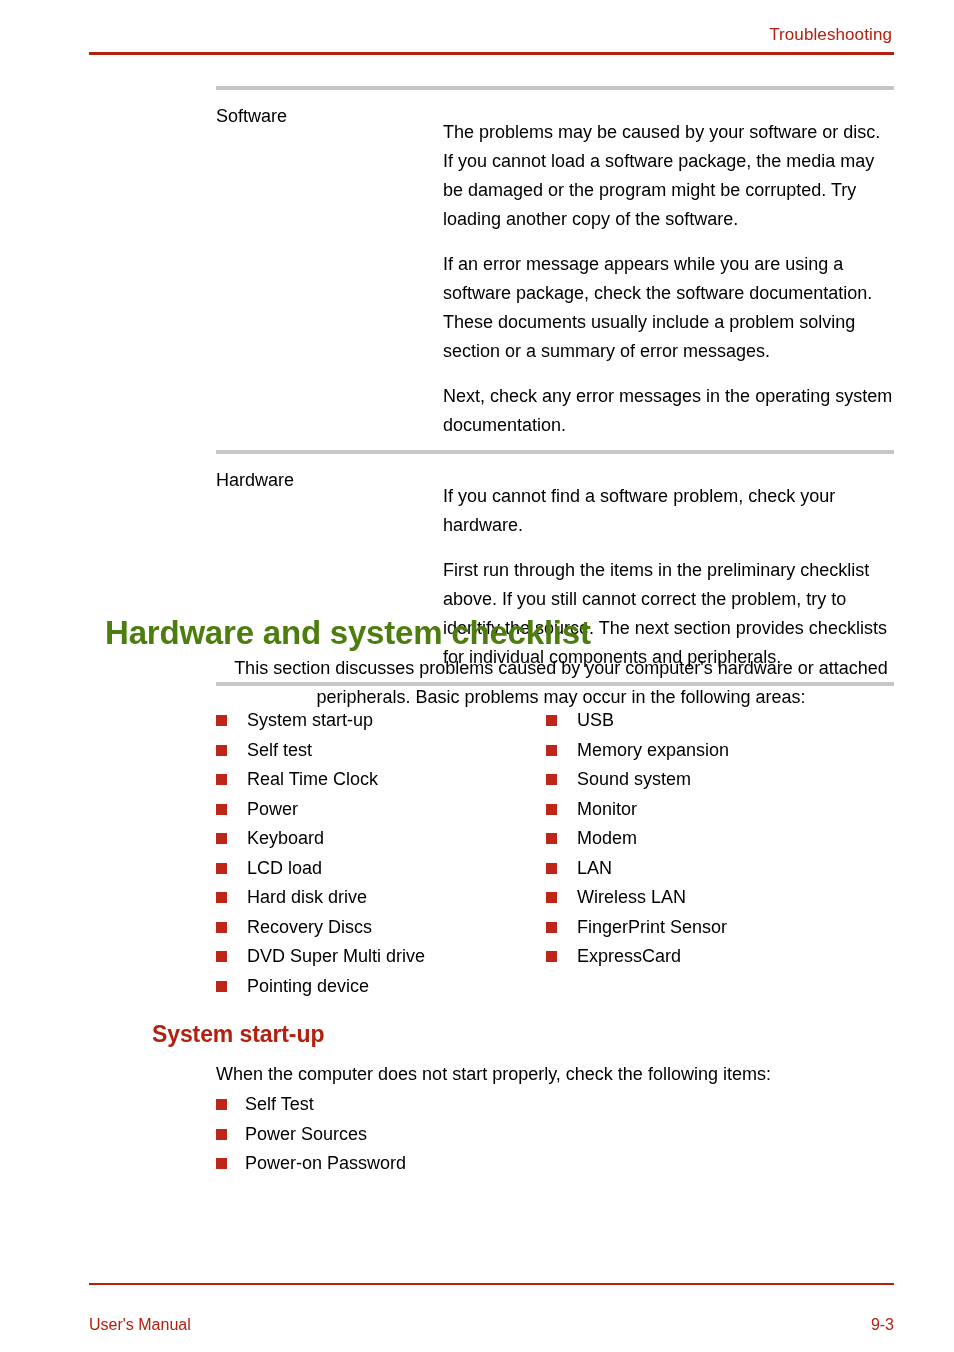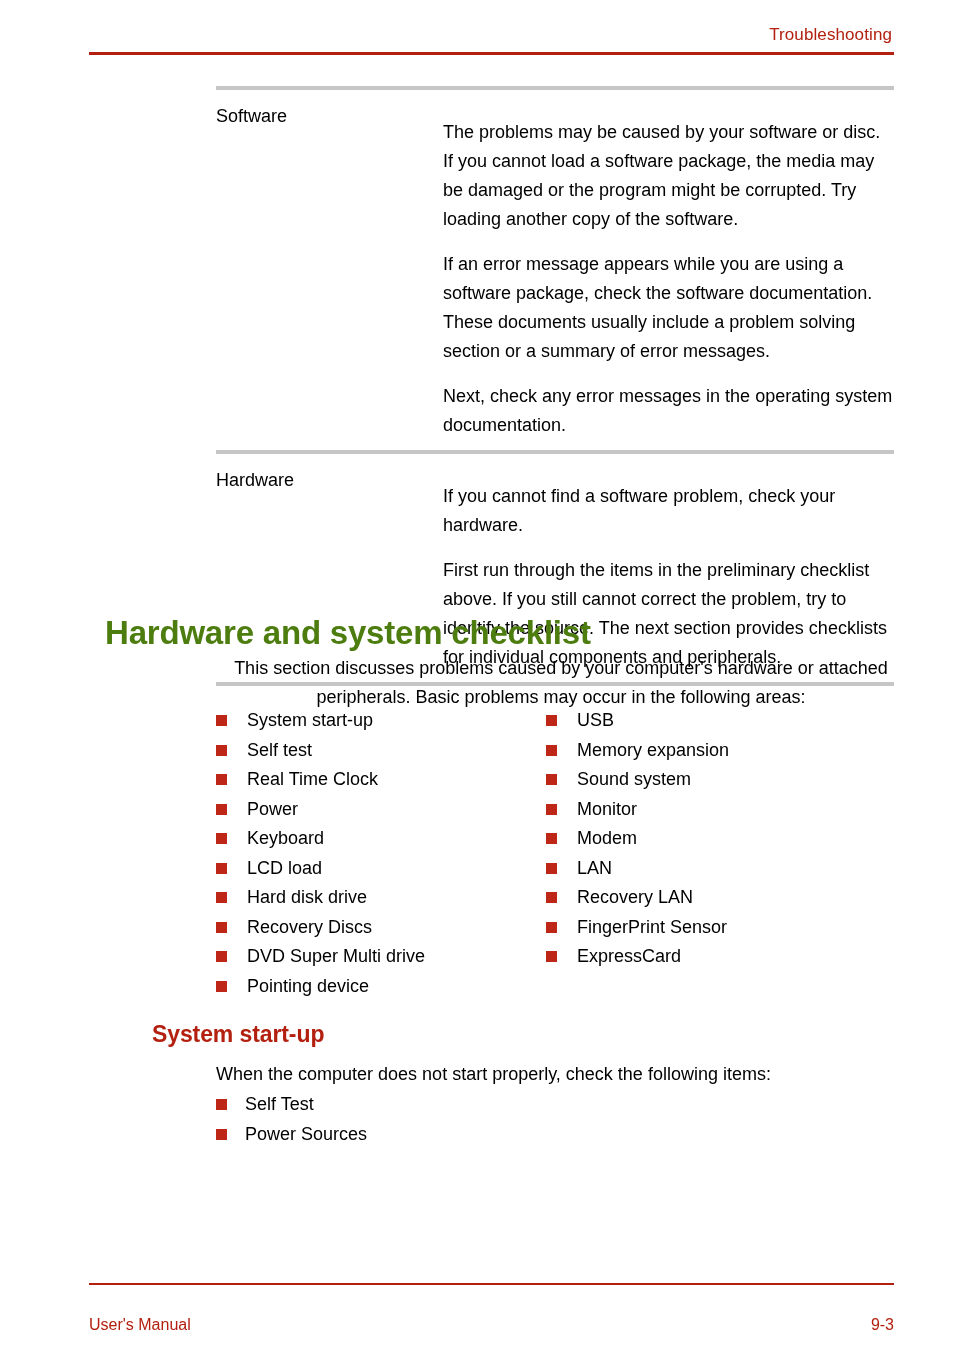--- a/index.html
+++ b/index.html
@@ -293,21 +293,21 @@
         <li class="bullet-item">
           <span class="bullet-marker"></span>
           <span class="bullet-label">Modem</span>
         </li>
         <li class="bullet-item">
           <span class="bullet-marker"></span>
           <span class="bullet-label">LAN</span>
         </li>
         <li class="bullet-item">
           <span class="bullet-marker"></span>
-          <span class="bullet-label">Recovery LAN</span>
+          <span class="bullet-label">Wireless LAN</span>
         </li>
         <li class="bullet-item">
           <span class="bullet-marker"></span>
           <span class="bullet-label">FingerPrint Sensor</span>
         </li>
         <li class="bullet-item">
           <span class="bullet-marker"></span>
           <span class="bullet-label">ExpressCard</span>
         </li>
       </ul>
@@ -321,20 +321,24 @@
 
   <ul class="bullet-list sub-list" id="subsection-list">
       <li class="bullet-item">
         <span class="bullet-marker"></span>
         <span class="bullet-label">Self Test</span>
       </li>
       <li class="bullet-item">
         <span class="bullet-marker"></span>
         <span class="bullet-label">Power Sources</span>
       </li>
+      <li class="bullet-item">
+        <span class="bullet-marker"></span>
+        <span class="bullet-label">Power-on Password</span>
+      </li>
     </ul>
 
   <div class="footer-rule"></div>
   <div class="page-footer">
     <span class="footer-text">User's Manual</span>
     <span class="footer-text">9-3</span>
   </div>
 
 </div>
 

